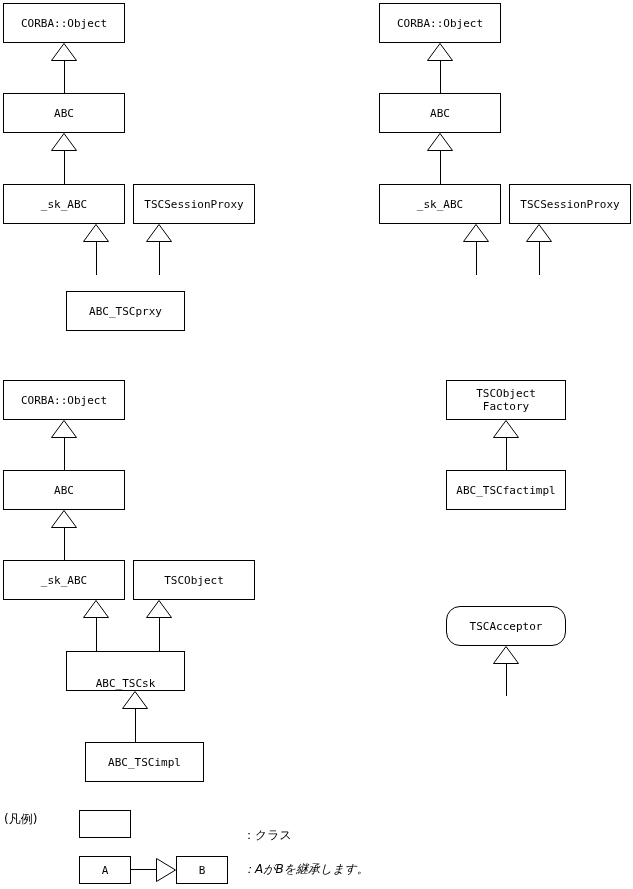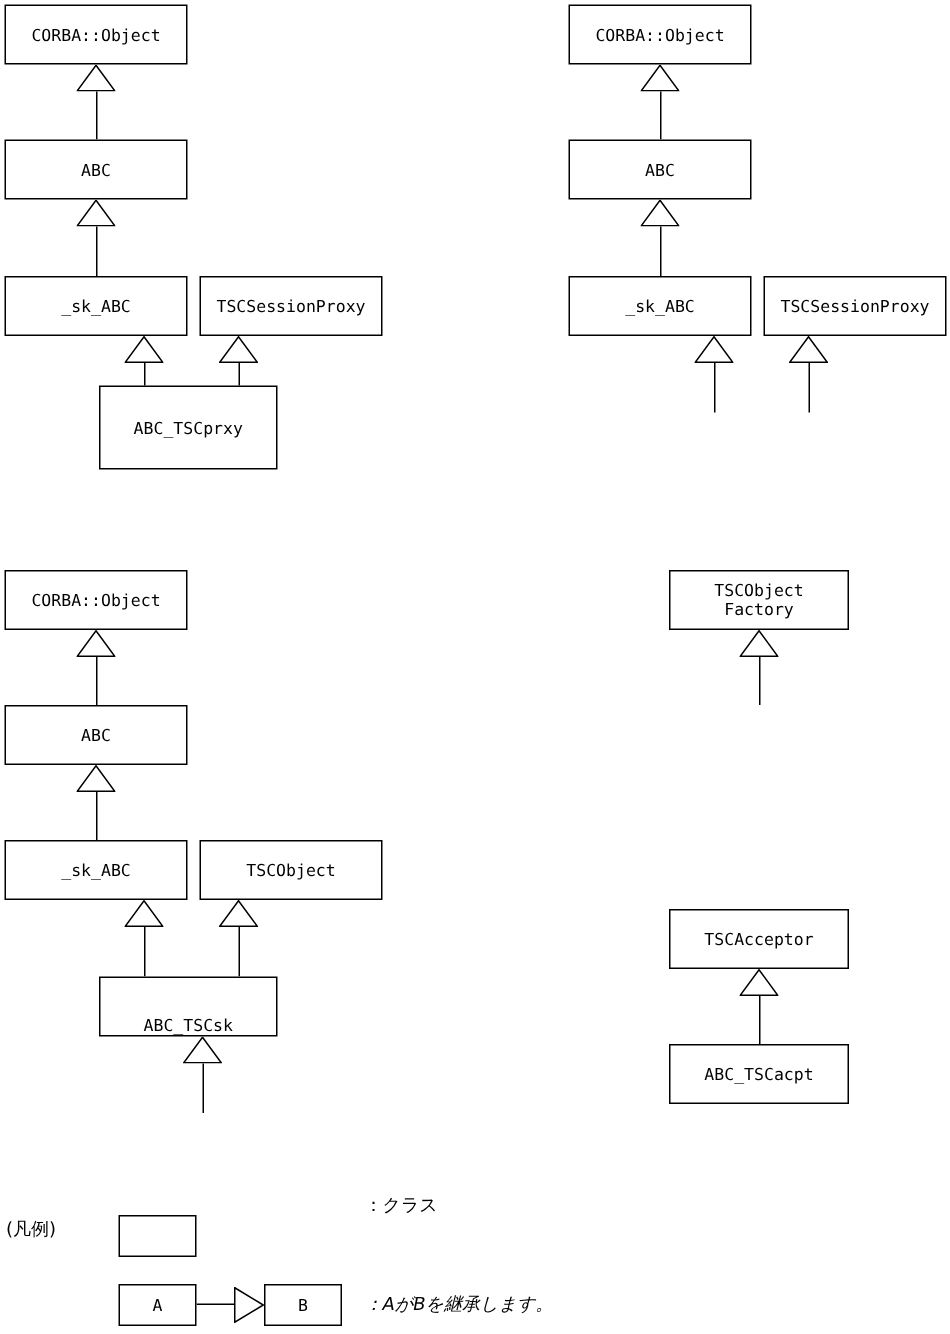--- a/index.html
+++ b/index.html
@@ -78,34 +78,35 @@
   }
 </style>
 </head>
 <body>
 
 <div id="diagram-canvas">
     <div class="class-box" style="left: 3px; top: 3px; width: 122px; height: 40px;"><span>CORBA::Object</span></div>
     <div class="class-box" style="left: 3px; top: 93px; width: 122px; height: 40px;"><span>ABC</span></div>
     <div class="class-box" style="left: 3px; top: 184px; width: 122px; height: 40px;"><span>_sk_ABC</span></div>
     <div class="class-box" style="left: 133px; top: 184px; width: 122px; height: 40px;"><span>TSCSessionProxy</span></div>
-    <div class="class-box" style="left: 66px; top: 257px; width: 119px; height: 56px;"><span>ABC_TSCprxy</span></div>
+    <div class="class-box" style="left: 66px; top: 291px; width: 119px; height: 40px;"><span>ABC_TSCprxy</span></div>
     <div class="class-box" style="left: 379px; top: 3px; width: 122px; height: 40px;"><span>CORBA::Object</span></div>
     <div class="class-box" style="left: 379px; top: 93px; width: 122px; height: 40px;"><span>ABC</span></div>
     <div class="class-box" style="left: 379px; top: 184px; width: 122px; height: 40px;"><span>_sk_ABC</span></div>
     <div class="class-box" style="left: 509px; top: 184px; width: 122px; height: 40px;"><span>TSCSessionProxy</span></div>
     <div class="class-box" style="left: 3px; top: 380px; width: 122px; height: 40px;"><span>CORBA::Object</span></div>
     <div class="class-box" style="left: 3px; top: 470px; width: 122px; height: 40px;"><span>ABC</span></div>
     <div class="class-box" style="left: 3px; top: 560px; width: 122px; height: 40px;"><span>_sk_ABC</span></div>
     <div class="class-box" style="left: 133px; top: 560px; width: 122px; height: 40px;"><span>TSCObject</span></div>
     <div class="class-box" style="left: 66px; top: 651px; width: 119px; height: 40px; align-items: flex-end;"><span>ABC_TSCsk</span></div>
+    <div class="class-box" style="left: 85px; top: 742px; width: 119px; height: 40px;"><span>ABC_TSCimpl</span></div>
     <div class="class-box" style="left: 446px; top: 380px; width: 120px; height: 40px;"><span>TSCObject
 Factory</span></div>
-    <div class="class-box" style="left: 446px; top: 606px; width: 120px; height: 40px;"><span>TSCAcceptor</span></div>
-    <div class="class-box" style="left: 446px; top: 696px; width: 120px; height: 40px;"><span>ABC_TSCacpt</span></div>
+    <div class="class-box" style="left: 446px; top: 470px; width: 120px; height: 40px;"><span>ABC_TSCfactimpl</span></div>
+    <div class="class-box" style="left: 446px; top: 606px; width: 120px; height: 40px; border-radius: 14px;"><span>TSCAcceptor</span></div>
     <svg class="tri-up" width="26" height="18" viewBox="0 0 26 18" style="left: 51px; top: 43px;">
       <polygon points="13,0.5 25.5,17.5 0.5,17.5" fill="#ffffff" stroke="#000000" stroke-width="1"></polygon>
     </svg>
     <div class="edge-line" style="left: 64px; top: 61px; width: 1px; height: 32px;"></div>
     <svg class="tri-up" width="26" height="18" viewBox="0 0 26 18" style="left: 51px; top: 133px;">
       <polygon points="13,0.5 25.5,17.5 0.5,17.5" fill="#ffffff" stroke="#000000" stroke-width="1"></polygon>
     </svg>
     <div class="edge-line" style="left: 64px; top: 151px; width: 1px; height: 33px;"></div>
     <svg class="tri-up" width="26" height="18" viewBox="0 0 26 18" style="left: 83px; top: 224px;">
       <polygon points="13,0.5 25.5,17.5 0.5,17.5" fill="#ffffff" stroke="#000000" stroke-width="1"></polygon>
@@ -154,21 +155,21 @@
     <svg class="tri-up" width="26" height="18" viewBox="0 0 26 18" style="left: 493px; top: 420px;">
       <polygon points="13,0.5 25.5,17.5 0.5,17.5" fill="#ffffff" stroke="#000000" stroke-width="1"></polygon>
     </svg>
     <div class="edge-line" style="left: 506px; top: 438px; width: 1px; height: 32px;"></div>
     <svg class="tri-up" width="26" height="18" viewBox="0 0 26 18" style="left: 493px; top: 646px;">
       <polygon points="13,0.5 25.5,17.5 0.5,17.5" fill="#ffffff" stroke="#000000" stroke-width="1"></polygon>
     </svg>
     <div class="edge-line" style="left: 506px; top: 664px; width: 1px; height: 32px;"></div>
     <div class="legend-label" style="left: 4px; top: 812px;">(凡例)</div>
     <div class="legend-box" style="left: 79px; top: 810px; width: 52px; height: 28px;"></div>
-    <div class="legend-label" style="left: 243px; top: 796px;">：クラス</div>
+    <div class="legend-label" style="left: 243px; top: 828px;">：クラス</div>
     <div class="legend-box" style="left: 79px; top: 856px; width: 52px; height: 28px;">A</div>
     <div class="legend-box" style="left: 176px; top: 856px; width: 52px; height: 28px;">B</div>
     <div class="edge-line" style="left: 131px; top: 869px; width: 25px; height: 1px;"></div>
     <svg class="tri-right" width="20" height="24" viewBox="0 0 20 24" style="left: 156px; top: 858px;">
       <polygon points="0.5,0.5 19.5,12 0.5,23.5" fill="#ffffff" stroke="#000000" stroke-width="1"></polygon>
     </svg>
     <div class="legend-label" style="left: 243px; top: 862px; font-style: italic;">：AがBを継承します。</div>
   </div>
 
 </body></html>

